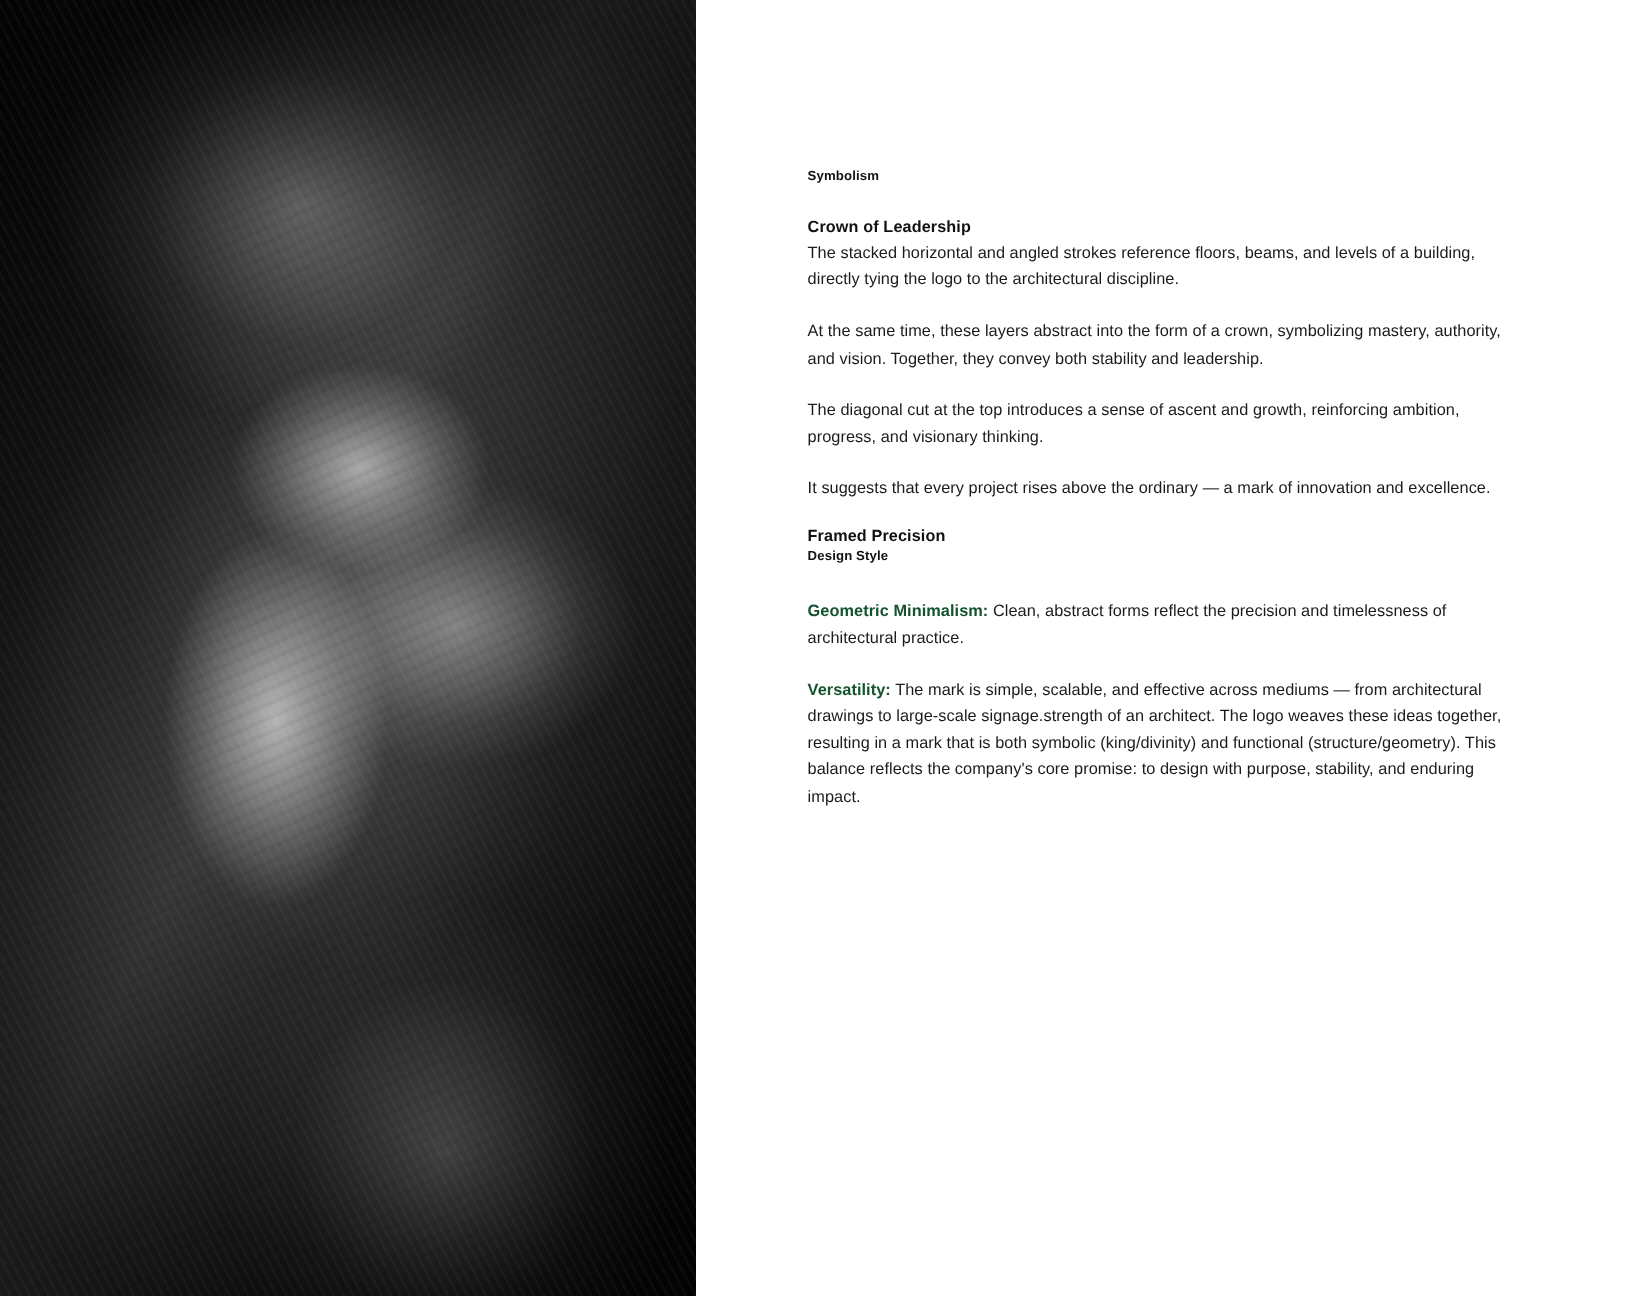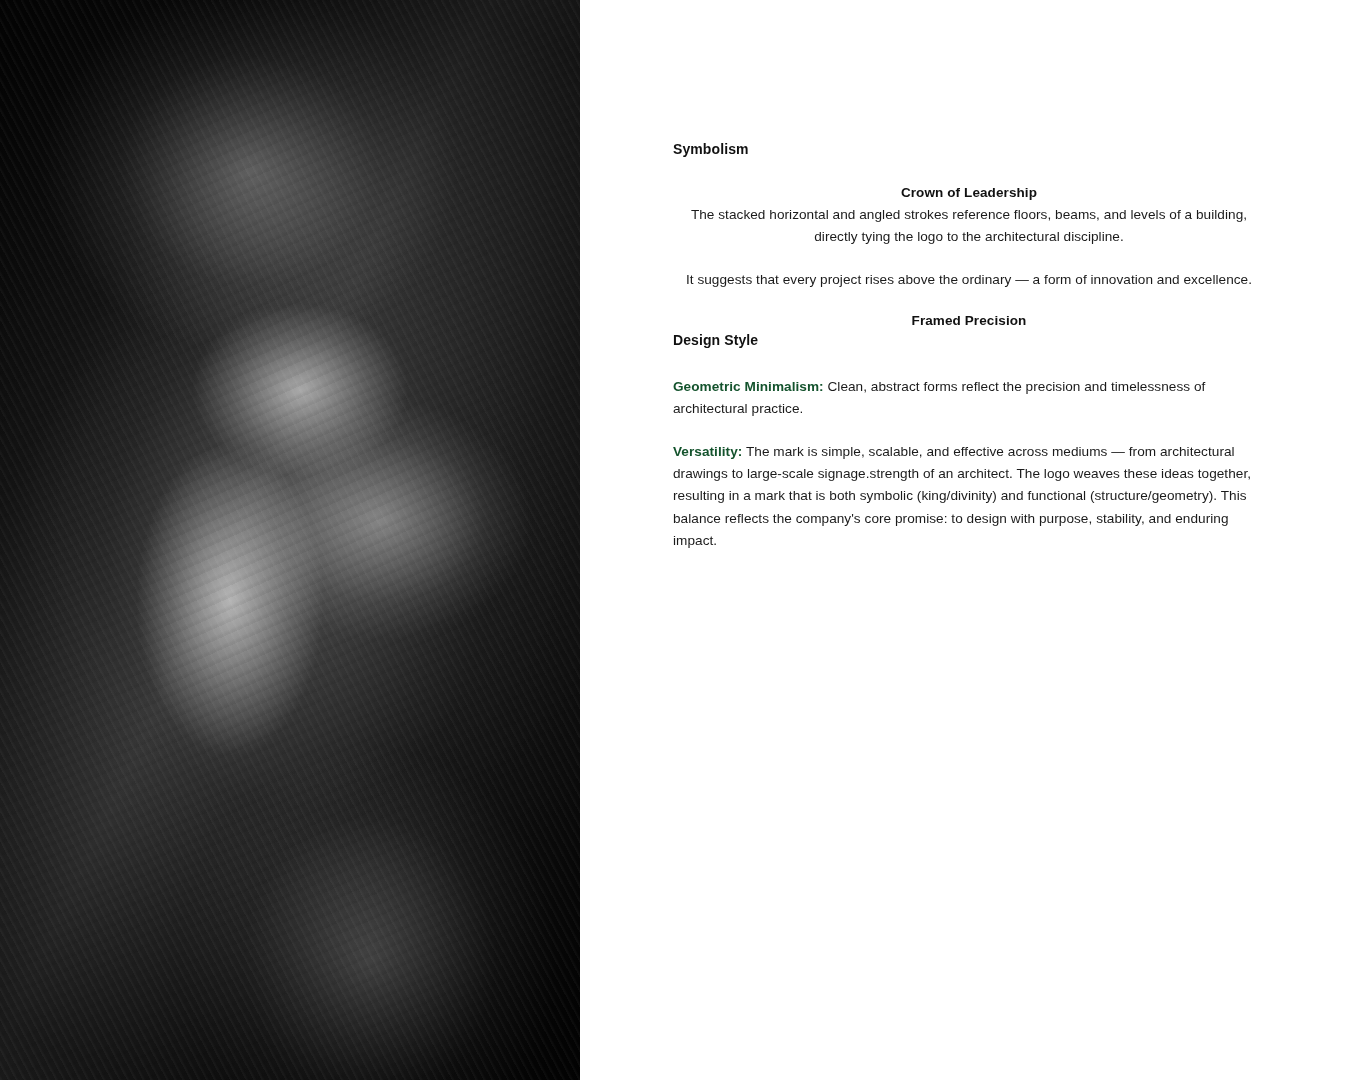--- a/index.html
+++ b/index.html
@@ -65,41 +65,41 @@
     flex: 1 1 auto;
     height: 1080px;
     background: #ffffff;
     padding: 141px 100px 0 93px;
   }
   .content {
     width: 592px;
     color: #141414;
   }
   h2.section-title {
-    font-size: 14px;
+    font-size: 11px;
     font-weight: 700;
     letter-spacing: 0.1px;
     color: #111111;
     margin-bottom: 28px;
   }
   h3.sub-title {
     font-size: 13.5px;
     font-weight: 700;
     color: #111111;
     margin-bottom: 4px;
     letter-spacing: 0.1px;
   }
   p.body {
     font-size: 13.6px;
     line-height: 22.2px;
     color: #1b1b1b;
     margin-bottom: 21px;
     letter-spacing: 0.05px;
   }
-  .group { margin-bottom: 0; text-align: center; }
+  .group { margin-bottom: 0; }
   h2.section-title.second {
     margin-top: 0;
   }
   strong.lead {
     font-weight: 700;
     color: #14532d;
   }
   .last { margin-bottom: 0; }
 </style>
 </head>
@@ -113,24 +113,26 @@
   </div>
 
   <div class="text-panel">
     <div class="content">
 
       <h2 class="section-title">Symbolism</h2>
 
       <div class="group">
         <h3 class="sub-title">Crown of Leadership</h3>
         <p class="body">The stacked horizontal and angled strokes reference floors, beams, and levels of a building, directly tying the logo to the architectural discipline.</p>
+        <p class="body">At the same time, these layers abstract into the form of a crown, symbolizing mastery, authority, and vision. Together, they convey both stability and leadership.</p>
       </div>
 
       <div class="group">
-        <p class="body">It suggests that every project rises above the ordinary — a form of innovation and excellence.</p>
+        <p class="body">The diagonal cut at the top introduces a sense of ascent and growth, reinforcing ambition, progress, and visionary thinking.</p>
+        <p class="body">It suggests that every project rises above the ordinary — a mark of innovation and excellence.</p>
       </div>
 
       <div class="group">
         <h3 class="sub-title">Framed Precision</h3>
       </div>
 
       <h2 class="section-title second">Design Style</h2>
 
       <p class="body">
         <strong class="lead">Geometric Minimalism:</strong><span> Clean, abstract forms reflect the precision and timelessness of architectural practice.</span>

